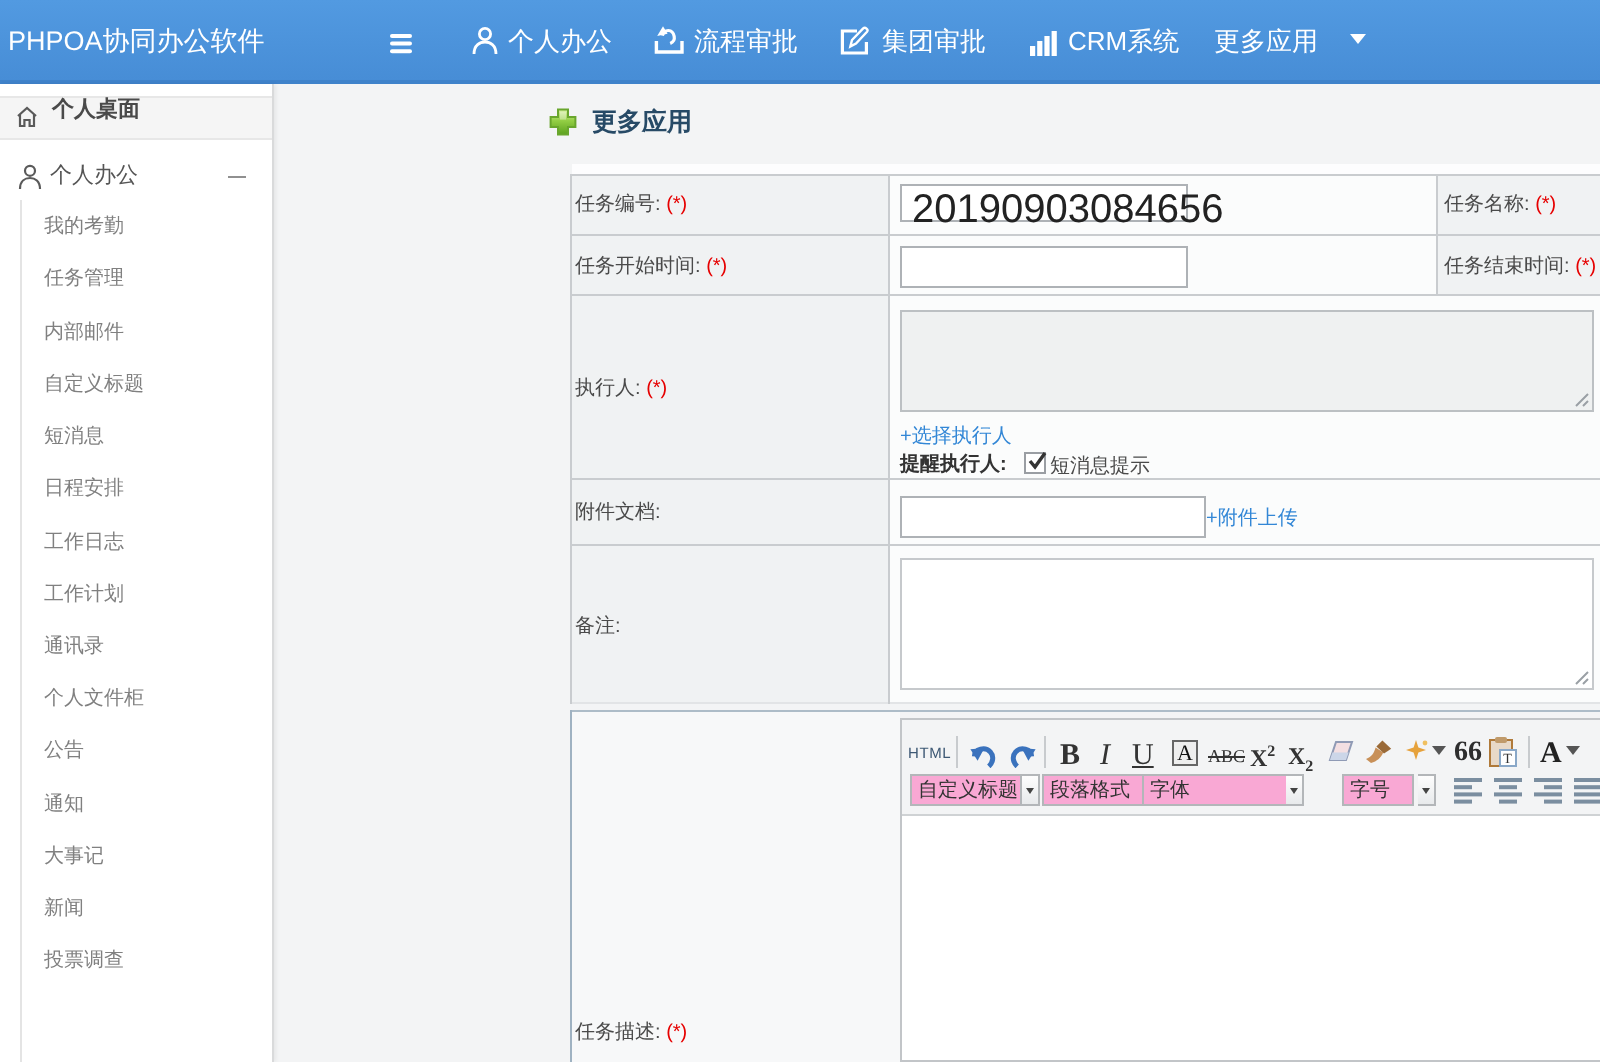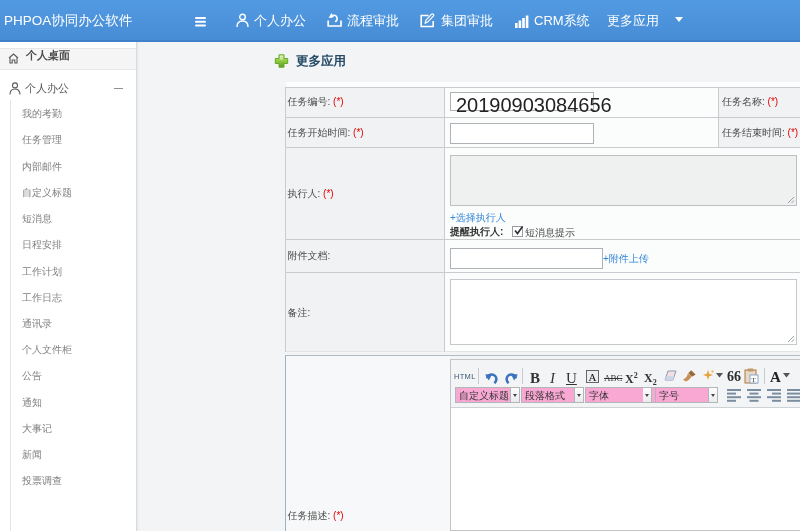--- a/index.html
+++ b/index.html
@@ -106,22 +106,22 @@
     <div class="minus"></div>
   </div>
   <div id="guide"></div>
   <div id="submenu">
     <div>我的考勤</div>
     <div>任务管理</div>
     <div>内部邮件</div>
     <div>自定义标题</div>
     <div>短消息</div>
     <div>日程安排</div>
+    <div>工作日志</div>
     <div>工作计划</div>
-    <div>工作日志</div>
     <div>通讯录</div>
     <div>个人文件柜</div>
     <div>公告</div>
     <div>通知</div>
     <div>大事记</div>
     <div>新闻</div>
     <div>投票调查</div>
   </div>
 </div>
 
@@ -245,25 +245,25 @@
       </svg>
 
     <div class="dd" style="left:4px;width:56px">
         <span>自定义标题</span>
       </div>
       <i class="da" style="left:60px"></i>
     <div class="dd" style="left:70px;width:54px">
         <span>段落格式</span>
       </div>
       <i class="da" style="left:124px"></i>
-    <div class="dd" style="left:134px;width:74px">
+    <div class="dd" style="left:120px;width:74px">
         <span>字体</span>
       </div>
       <i class="da" style="left:192px"></i>
-    <div class="dd" style="left:204px;width:54px">
+    <div class="dd" style="left:220px;width:36px">
         <span>字号</span>
       </div>
       <i class="da" style="left:258px"></i>
     <svg class="abs" style="left:276px;top:29px" width="15" height="13" viewBox="0 0 15 13">
         <g fill="#7b8ea0">
           <rect x="0" y="0" width="14" height="2"></rect>
           <rect x="0" y="3.6" width="9" height="2"></rect>
           <rect x="0" y="7.2" width="14" height="2"></rect>
           <rect x="0" y="10.8" width="9" height="2"></rect>
         </g>

